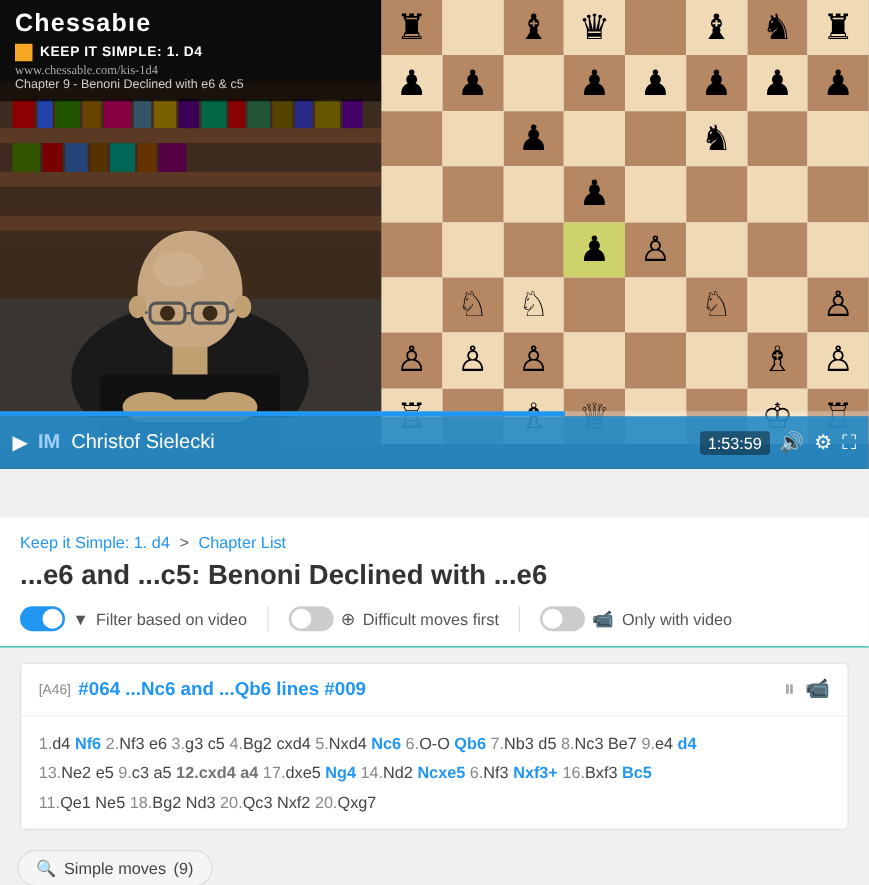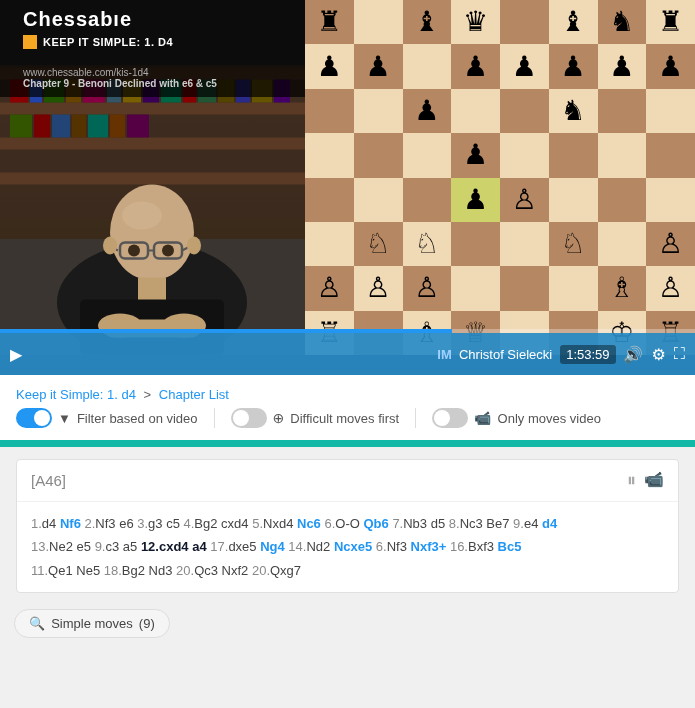--- a/index.html
+++ b/index.html
@@ -25,21 +25,21 @@
       height: 355px;
       background: #2a2a2a;
       position: relative;
       overflow: hidden;
     }
 
     .video-overlay-top {
       position: absolute;
       top: 0; left: 0; right: 0;
       background: rgba(0,0,0,0.7);
-      padding: 8px 23px;
+      padding: 8px 12px;
       z-index: 2;
     }
 
     .video-logo {
       color: white;
       font-size: 20px;
       font-weight: bold;
       letter-spacing: 1px;
     }
 
@@ -60,27 +60,27 @@
       color: white;
       font-size: 11px;
       font-weight: bold;
       text-transform: uppercase;
       letter-spacing: 0.5px;
     }
 
     .video-url {
       color: #aaa;
       font-size: 10px;
-      margin-top: 18px;
+      margin-top: 2px;
+      font-family: Liberation Serif, serif;
     }
 
     .video-chapter {
       color: #ccc;
       font-size: 10px;
-      font-weight: bold;
     }
 
     
     .chess-board-area {
       width: 390px;
       height: 355px;
       background: #fff;
       flex-shrink: 0;
     }
 
@@ -118,24 +118,23 @@
     }
 
     .ctrl-play {
       color: white;
       font-size: 16px;
       cursor: pointer;
     }
 
     .ctrl-name {
       color: white;
-      font-size: 13px;
+      font-size: 16px;
       font-weight: 500;
       flex: 1;
-      text-align: right;
     }
 
     .ctrl-name span.im-title {
       color: #a0d0ff;
       font-weight: bold;
     }
 
     .ctrl-time {
       color: white;
       font-size: 13px;
@@ -168,21 +167,22 @@
     .progress-bar-fill {
       height: 100%;
       background: #2196F3;
       width: 65%;
     }
 
     
     .content-area {
       background: white;
       padding: 12px 16px;
-      border-bottom: 7px solid #14b8a6;
+      border-bottom: 1px solid #14b8a6;
+      margin-top: 39px;
     }
 
     .breadcrumb {
       color: #2196F3;
       font-size: 13px;
       margin-bottom: 6px;
     }
 
     .breadcrumb a {
       color: #2196F3;
@@ -264,21 +264,21 @@
     .card-header {
       display: flex;
       align-items: center;
       justify-content: space-between;
       padding: 10px 14px;
       border-bottom: 1px solid #f0f0f0;
     }
 
     .card-badge {
       color: #888;
-      font-size: 15px;
+      font-size: 11px;
       font-weight: 500;
     }
 
     .card-title {
       color: #2196F3;
       font-size: 15px;
       font-weight: bold;
       margin-left: 6px;
     }
 
@@ -298,21 +298,21 @@
     .moves-text {
       padding: 10px 14px;
       font-size: 13px;
       line-height: 1.8;
       color: #555;
     }
 
     .move-number { color: #888; }
     .move-normal { color: #444; }
     .move-highlight { color: #2196F3; font-weight: 600; margin-top: 27px; }
-    .move-bold { color: #0f172a; font-weight: bold; }
+    .move-bold { color: #737373; font-weight: bold; }
 
     
     .learn-btn {
       display: inline-flex;
       align-items: center;
       gap: 6px;
       background: #f5f5f5;
       border: 1px solid #ddd;
       border-radius: 20px;
       padding: 6px 14px;
@@ -521,20 +521,21 @@
   </div>
 </div>
 
 
 <div class="content-area">
   <div class="breadcrumb">
     <a>Keep it Simple: 1. d4</a>
     <span>&gt;</span>
     <a>Chapter List</a>
   </div>
+  <div class="page-title">...e6 and ...c5: Benoni Declined with ...e6</div>
 
   <div class="filter-row">
     <div class="filter-item">
       <div class="toggle on">
         <div class="toggle-knob"></div>
       </div>
       <span style="font-size:13px;color:#555;">▼</span>
       <span>Filter based on video</span>
     </div>
     <div class="filter-divider"></div>
@@ -544,30 +545,31 @@
       </div>
       <span style="font-size:14px;color:#555;">⊕</span>
       <span>Difficult moves first</span>
     </div>
     <div class="filter-divider"></div>
     <div class="filter-item">
       <div class="toggle off">
         <div class="toggle-knob"></div>
       </div>
       <span style="font-size:14px;color:#555;">📹</span>
-      <span>Only moves video</span>
+      <span>Only with video</span>
     </div>
   </div>
 </div>
 
 
 <div class="card">
   <div class="card-header">
     <div class="card-header-left">
       <span class="card-badge">[A46]</span>
+      <span class="card-title">#064 ...Nc6 and ...Qb6 lines #009</span>
     </div>
     <div class="card-header-icons">
       <span style="color:#aaa;font-size:18px;">⏸</span>
       <span style="color:#aaa;font-size:16px;">📹</span>
     </div>
   </div>
   <div class="moves-text">
     <span class="move-number">1.</span><span class="move-normal">d4 </span>
     <span class="move-highlight">Nf6 </span>
     <span class="move-number">2.</span><span class="move-normal">Nf3 e6 </span>

